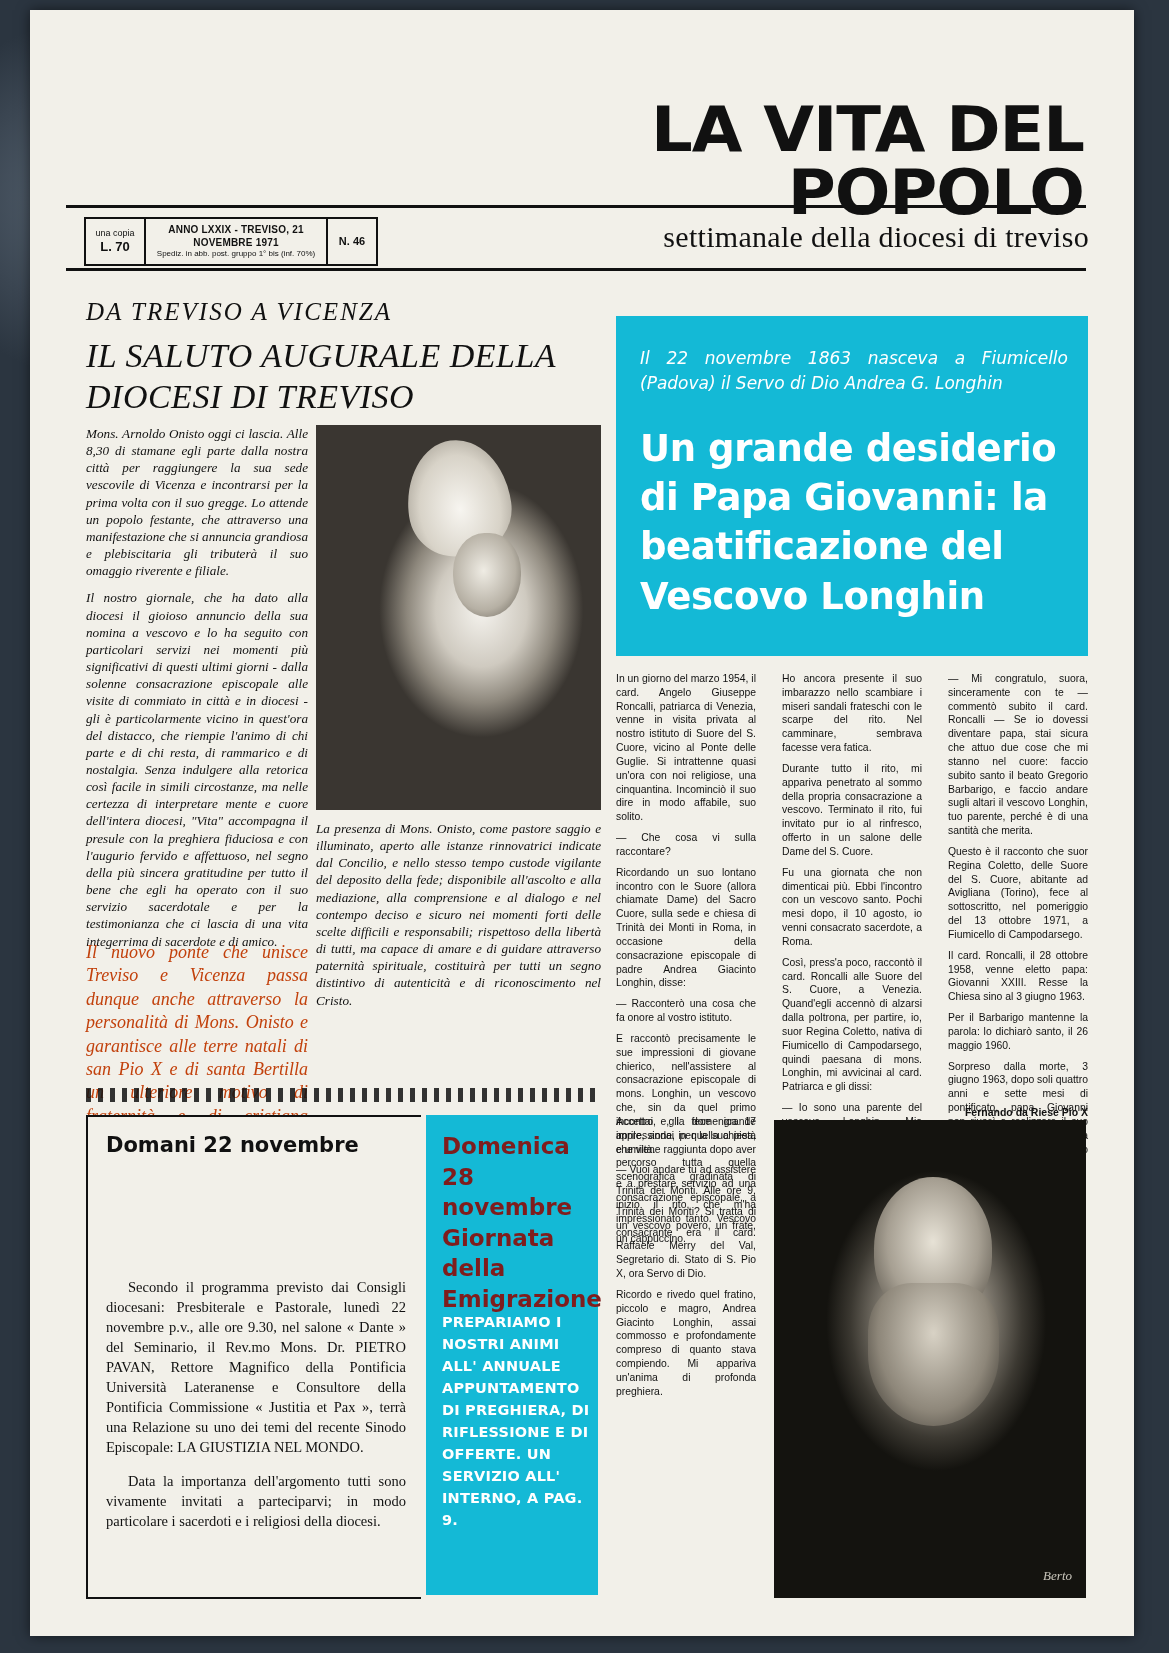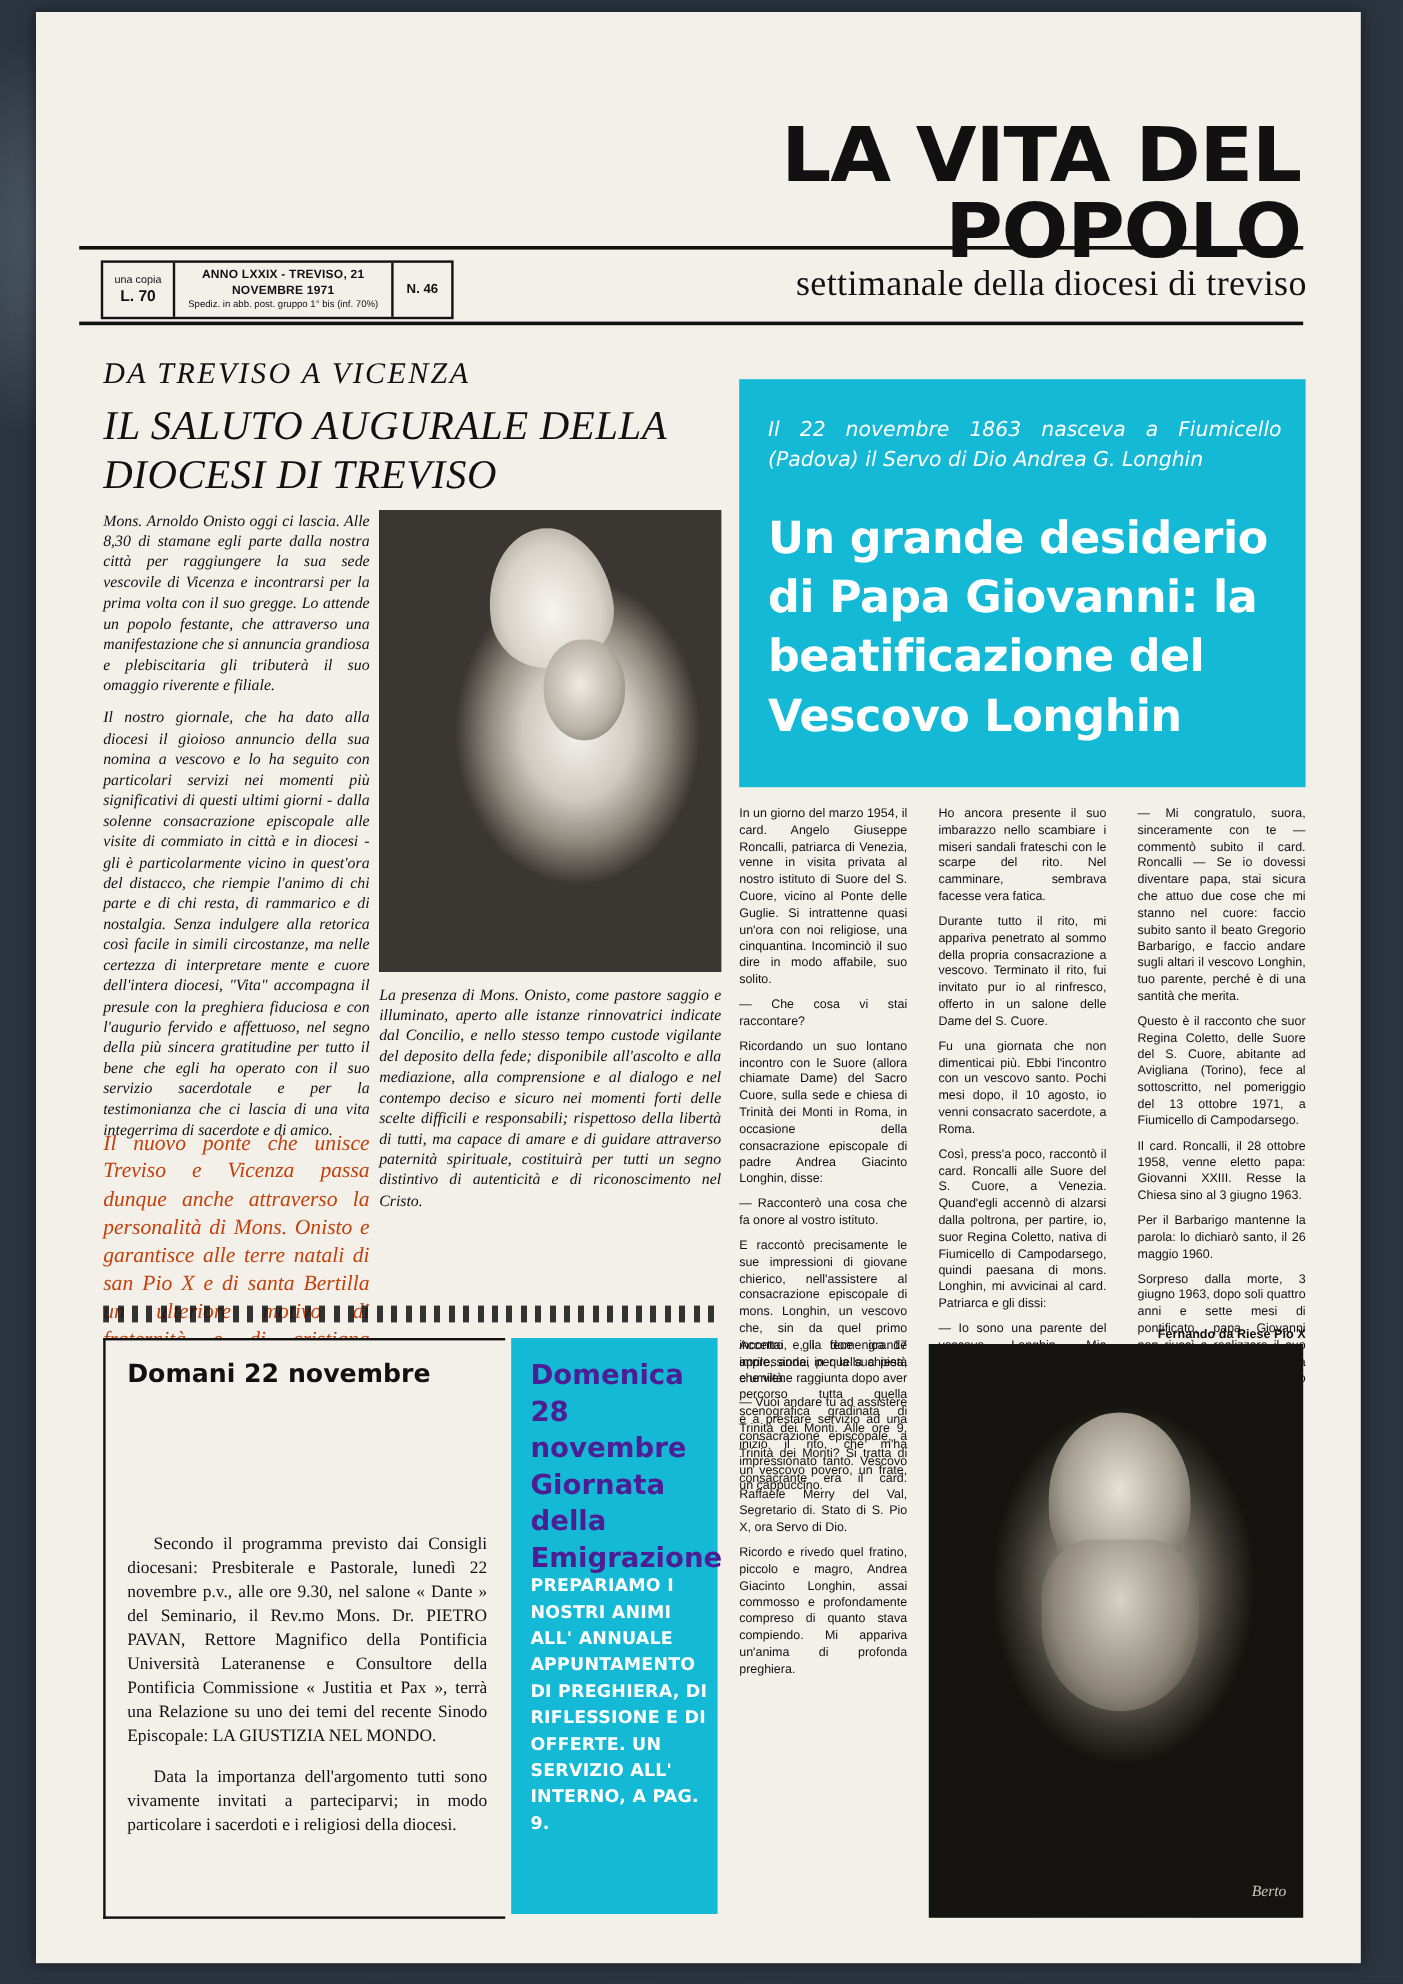--- a/index.html
+++ b/index.html
@@ -153,21 +153,21 @@
   .bl .body{position:absolute;left:18px;top:160px;width:300px;
     font-size:14.5px;line-height:1.38;color:#111;text-align:justify;}
   .bl .body p{margin:0 0 14px 0;text-indent:22px;}
 
   
   .cyan2{
     position:absolute;left:382px;top:1105px;width:172px;height:480px;
     background:#14b9d6;
   }
   .cyan2 .h{position:absolute;left:16px;top:16px;width:150px;
-    font-family:"DejaVu Sans", sans-serif;font-weight:bold;font-size:23px;line-height:1.33;color:#4c1d95;}
+    font-family:"DejaVu Sans", sans-serif;font-weight:bold;font-size:23px;line-height:1.33;color:#7f1d1d;}
   .cyan2 .b{position:absolute;left:16px;top:196px;width:150px;
     font-family:"DejaVu Sans", sans-serif;font-weight:bold;font-size:14.5px;line-height:1.52;color:#fff;letter-spacing:.2px;}
 
   
   .bcol{position:absolute;left:572px;top:1105px;width:140px;
     font-family:"Liberation Sans", sans-serif;font-size:10.4px;line-height:1.33;color:#111;text-align:justify;}
   .bcol p{margin:0 0 7px 0;}
 
   
   .photo2{position:absolute;left:730px;top:1110px;width:312px;height:478px;background:#15803d;overflow:hidden;}
@@ -237,21 +237,21 @@
   <div class="caption1">La presenza di Mons. Onisto, come pastore saggio e illuminato, aperto alle istanze rinnovatrici indicate dal Concilio, e nello stesso tempo custode vigilante del deposito della fede; disponibile all'ascolto e alla mediazione, alla comprensione e al dialogo e nel contempo deciso e sicuro nei momenti forti delle scelte difficili e responsabili; rispettoso della libertà di tutti, ma capace di amare e di guidare attraverso paternità spirituale, costituirà per tutti un segno distintivo di autenticità e di riconoscimento nel Cristo.</div>
 
   <div class="cyan">
     <div class="lead">Il 22 novembre 1863 nasceva a Fiumicello (Padova) il Servo di Dio Andrea G. Longhin</div>
     <div class="big">Un grande desiderio di Papa Giovanni: la beatificazione del Vescovo Longhin</div>
   </div>
 
   <div class="newscols">
     <div class="ncol nc1">
       <p>In un giorno del marzo 1954, il card. Angelo Giuseppe Roncalli, patriarca di Venezia, venne in visita privata al nostro istituto di Suore del S. Cuore, vicino al Ponte delle Guglie. Si intrattenne quasi un'ora con noi religiose, una cinquantina. Incominciò il suo dire in modo affabile, suo solito.</p>
-      <p>— Che cosa vi stai raccontare?</p>
+      <p>— Che cosa vi sulla raccontare?</p>
       <p>Ricordando un suo lontano incontro con le Suore (allora chiamate Dame) del Sacro Cuore, sulla sede e chiesa di Trinità dei Monti in Roma, in occasione della consacrazione episcopale di padre Andrea Giacinto Longhin, disse:</p>
       <p>— Racconterò una cosa che fa onore al vostro istituto.</p>
       <p>E raccontò precisamente le sue impressioni di giovane chierico, nell'assistere al consacrazione episcopale di mons. Longhin, un vescovo che, sin da quel primo incontro, gli fece grande impressione, per la sua pietà e umiltà.</p>
       <p>— Vuoi andare tu ad assistere e a prestare servizio ad una consacrazione episcopale, a Trinità dei Monti? Si tratta di un vescovo povero, un frate, un cappuccino.</p>
     </div>
     <div class="ncol nc2">
       <p>Ho ancora presente il suo imbarazzo nello scambiare i miseri sandali frateschi con le scarpe del rito. Nel camminare, sembrava facesse vera fatica.</p>
       <p>Durante tutto il rito, mi appariva penetrato al sommo della propria consacrazione a vescovo. Terminato il rito, fui invitato pur io al rinfresco, offerto in un salone delle Dame del S. Cuore.</p>
       <p>Fu una giornata che non dimenticai più. Ebbi l'incontro con un vescovo santo. Pochi mesi dopo, il 10 agosto, io venni consacrato sacerdote, a Roma.</p>
       <p>Così, press'a poco, raccontò il card. Roncalli alle Suore del S. Cuore, a Venezia. Quand'egli accennò di alzarsi dalla poltrona, per partire, io, suor Regina Coletto, nativa di Fiumicello di Campodarsego, quindi paesana di mons. Longhin, mi avvicinai al card. Patriarca e gli dissi:</p>

